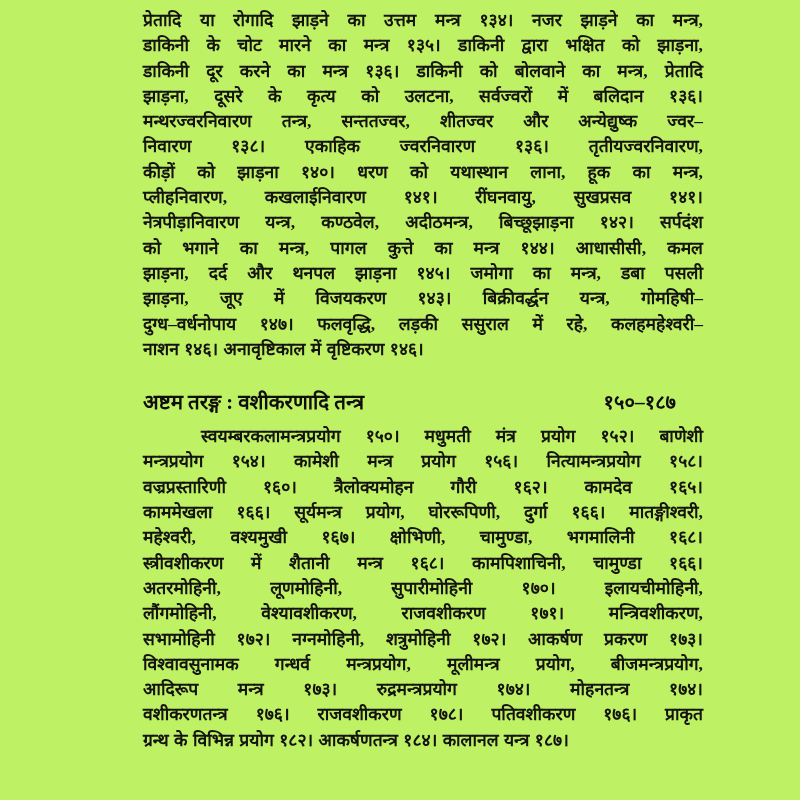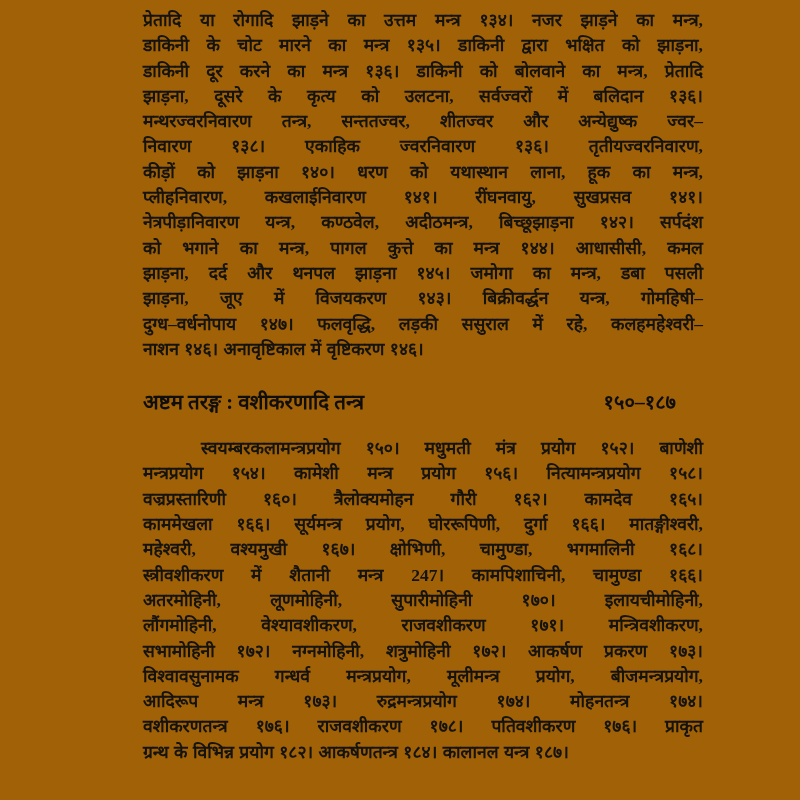--- a/index.html
+++ b/index.html
@@ -8,21 +8,21 @@
     width: 800px;
     height: 800px;
     overflow: hidden;
     background: #ffffff;
   }
   .page {
     position: absolute;
     left: 0; top: 0;
     width: 800px;
     height: 800px;
-    background: #a16207;
+    background: #bef264;
     color: #151310;
     font-family: "Liberation Serif", serif;
   }
   .text-column {
     position: absolute;
     left: 143px;
     top: 8px;
     width: 560px;
   }
   .line {
@@ -38,21 +38,21 @@
     text-align-last: left;
   }
   .section2 .line:first-child {
     text-indent: 58px;
   }
   .heading-row {
     display: flex;
     justify-content: space-between;
     align-items: flex-end;
     margin-top: 27px;
-    margin-bottom: 20px;
+    margin-bottom: 8px;
   }
   .heading-title {
     font-size: 20.5px;
     font-weight: 800;
     line-height: 27px;
     color: #100e0c;
   }
   .heading-pages {
     font-size: 20px;
     font-weight: 800;
@@ -88,21 +88,21 @@
       <span class="heading-title">अष्टम तरङ्ग : वशीकरणादि तन्त्र</span>
       <span class="heading-pages">१५०–१८७</span>
     </div>
 
     <div class="section2">
         <div class="line">स्वयम्बरकलामन्त्रप्रयोग १५०। मधुमती मंत्र प्रयोग १५२। बाणेशी</div>
         <div class="line">मन्त्रप्रयोग १५४। कामेशी मन्त्र प्रयोग १५६। नित्यामन्त्रप्रयोग १५८।</div>
         <div class="line">वज्रप्रस्तारिणी १६०। त्रैलोक्यमोहन गौरी १६२। कामदेव १६५।</div>
         <div class="line">काममेखला १६६। सूर्यमन्त्र प्रयोग, घोररूपिणी, दुर्गा १६६। मातङ्गीश्वरी,</div>
         <div class="line">महेश्वरी, वश्यमुखी १६७। क्षोभिणी, चामुण्डा, भगमालिनी १६८।</div>
-        <div class="line">स्त्रीवशीकरण में शैतानी मन्त्र 247। कामपिशाचिनी, चामुण्डा १६६।</div>
+        <div class="line">स्त्रीवशीकरण में शैतानी मन्त्र १६८। कामपिशाचिनी, चामुण्डा १६६।</div>
         <div class="line">अतरमोहिनी, लूणमोहिनी, सुपारीमोहिनी १७०। इलायचीमोहिनी,</div>
         <div class="line">लौंगमोहिनी, वेश्यावशीकरण, राजवशीकरण १७१। मन्त्रिवशीकरण,</div>
         <div class="line">सभामोहिनी १७२। नग्नमोहिनी, शत्रुमोहिनी १७२। आकर्षण प्रकरण १७३।</div>
         <div class="line">विश्वावसुनामक गन्धर्व मन्त्रप्रयोग, मूलीमन्त्र प्रयोग, बीजमन्त्रप्रयोग,</div>
         <div class="line">आदिरूप मन्त्र १७३। रुद्रमन्त्रप्रयोग १७४। मोहनतन्त्र १७४।</div>
         <div class="line">वशीकरणतन्त्र १७६। राजवशीकरण १७८। पतिवशीकरण १७६। प्राकृत</div>
         <div class="line last-line">ग्रन्थ के विभिन्न प्रयोग १८२। आकर्षणतन्त्र १८४। कालानल यन्त्र १८७।</div>
       </div>
 
   </div>

